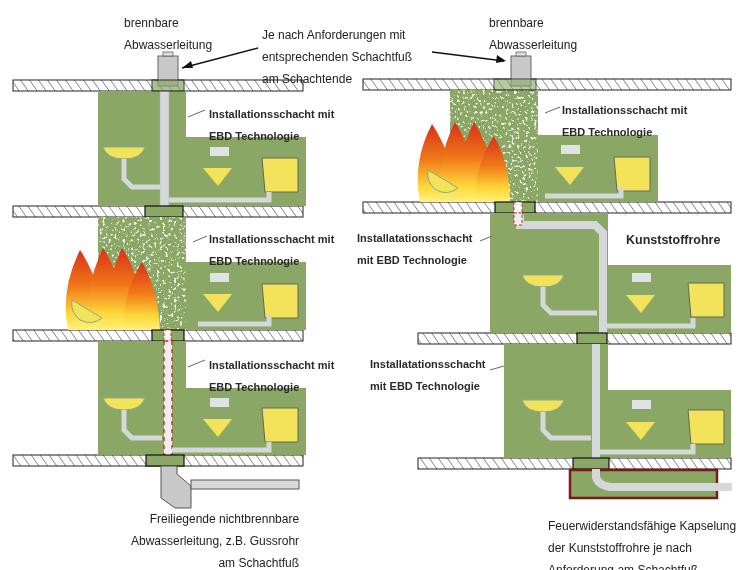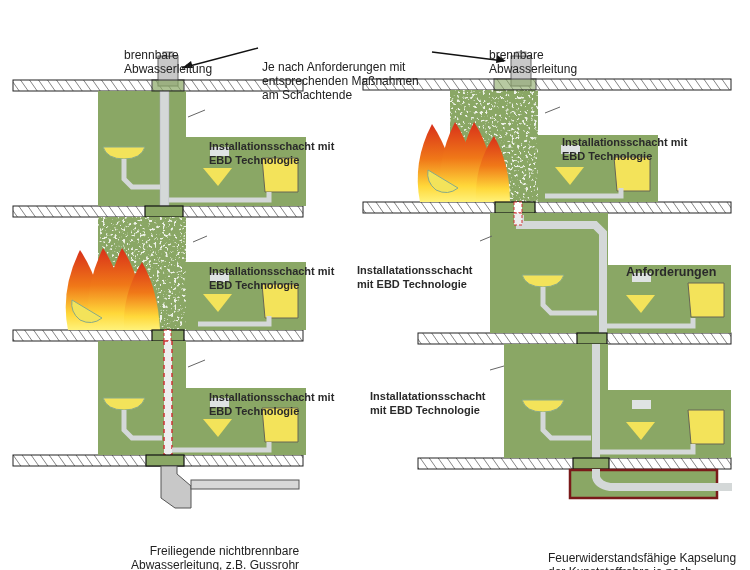--- a/index.html
+++ b/index.html
@@ -1,18 +1,18 @@
 <!DOCTYPE html>
 <html><head>
 <meta charset="utf-8">
 <style>
   html, body { margin:0; padding:0; background:#ffffff; }
   body { width:750px; height:570px; position:relative; overflow:hidden; font-family:"Liberation Sans", sans-serif; }
   #canvas { position:absolute; left:0; top:0; width:750px; height:570px; }
-  .lbl { position:absolute; font-size:12px; line-height:14px; color:#222; white-space:pre-line;margin-top:36px; }
+  .lbl { position:absolute; font-size:12px; line-height:22px; color:#222; white-space:pre-line; }
   .lbl.b { font-weight:bold; font-size:11px; color:#2a2a2a; }
 </style>
 </head>
 <body>
 
 <svg id="canvas" width="750" height="570" viewBox="0 0 750 570">
   <defs>
     <pattern id="hatch" patternUnits="userSpaceOnUse" width="9" height="14" patternTransform="skewX(35)">
       <rect width="9" height="14" fill="#fff"></rect>
       <line x1="0" y1="0" x2="0" y2="14" stroke="#333" stroke-width="1.2"></line>
@@ -159,36 +159,36 @@
     <path d="M506 61 l-9 -6 l-1 8z" fill="#111"></path>
     <line x1="545" y1="113" x2="560" y2="107" stroke="#666" stroke-width="1"></line>
     <line x1="480" y1="241" x2="492" y2="236" stroke="#666" stroke-width="1"></line>
     <line x1="490" y1="370" x2="504" y2="366" stroke="#666" stroke-width="1"></line>
   </g>
 </svg>
 
 <div class="lbl" style="left:124px;top:12px;">brennbare
 Abwasserleitung</div>
 <div class="lbl" style="left:262px;top:24px;">Je nach Anforderungen mit
-entsprechenden Maßnahmen
+entsprechenden Schachtfuß
 am Schachtende</div>
 <div class="lbl b" style="left:209px;top:103px;">Installationsschacht mit
 EBD Technologie</div>
 <div class="lbl b" style="left:209px;top:228px;">Installationsschacht mit
 EBD Technologie</div>
 <div class="lbl b" style="left:209px;top:354px;">Installationsschacht mit
 EBD Technologie</div>
 <div class="lbl" style="left:131px;top:508px;text-align:right;">Freiliegende nichtbrennbare
 Abwasserleitung, z.B. Gussrohr
 am Schachtfuß</div>
 
 <div class="lbl" style="left:489px;top:12px;">brennbare
 Abwasserleitung</div>
 <div class="lbl b" style="left:562px;top:99px;">Installationsschacht mit
 EBD Technologie</div>
 <div class="lbl b" style="left:357px;top:227px;">Installatationsschacht
 mit EBD Technologie</div>
 <div class="lbl b" style="left:370px;top:353px;">Installatationsschacht
 mit EBD Technologie</div>
-<div class="lbl b" style="left:626px;top:229px;font-size:12.5px;">Anforderungen</div>
+<div class="lbl b" style="left:626px;top:229px;font-size:12.5px;">Kunststoffrohre</div>
 <div class="lbl" style="left:548px;top:515px;">Feuerwiderstandsfähige Kapselung
 der Kunststoffrohre je nach
 Anforderung am Schachtfuß</div>
 
 </body></html>

